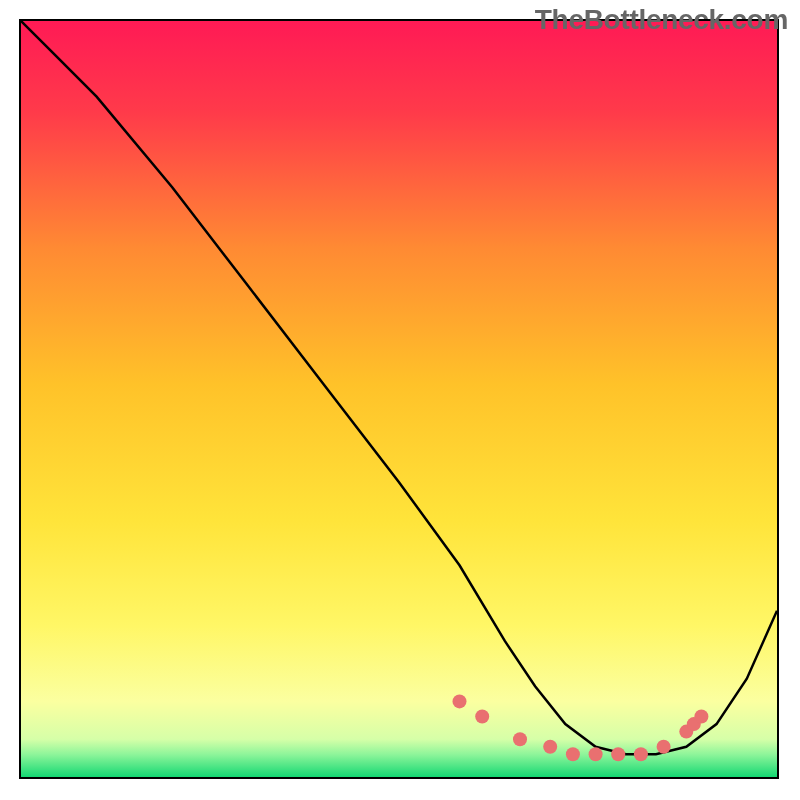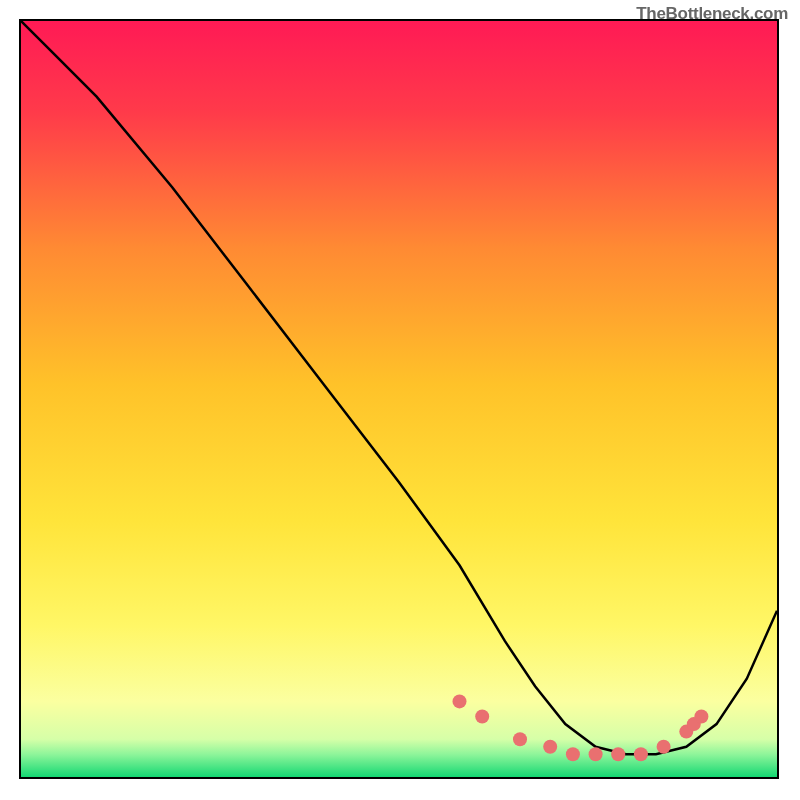--- a/index.html
+++ b/index.html
@@ -8,21 +8,21 @@
     width: 800px;
     height: 800px;
     background: #fff;
     font-family: Arial, Helvetica, sans-serif;
     overflow: hidden;
   }
   .watermark {
     position: absolute;
     top: 4px;
     right: 12px;
-    font-size: 17px;
+    font-size: 28px;
     font-weight: 600;
     color: #666;
     letter-spacing: -0.3px;
     z-index: 20;
   }
   .plot-frame {
     position: absolute;
     left: 19px;
     top: 19px;
     width: 760px;

